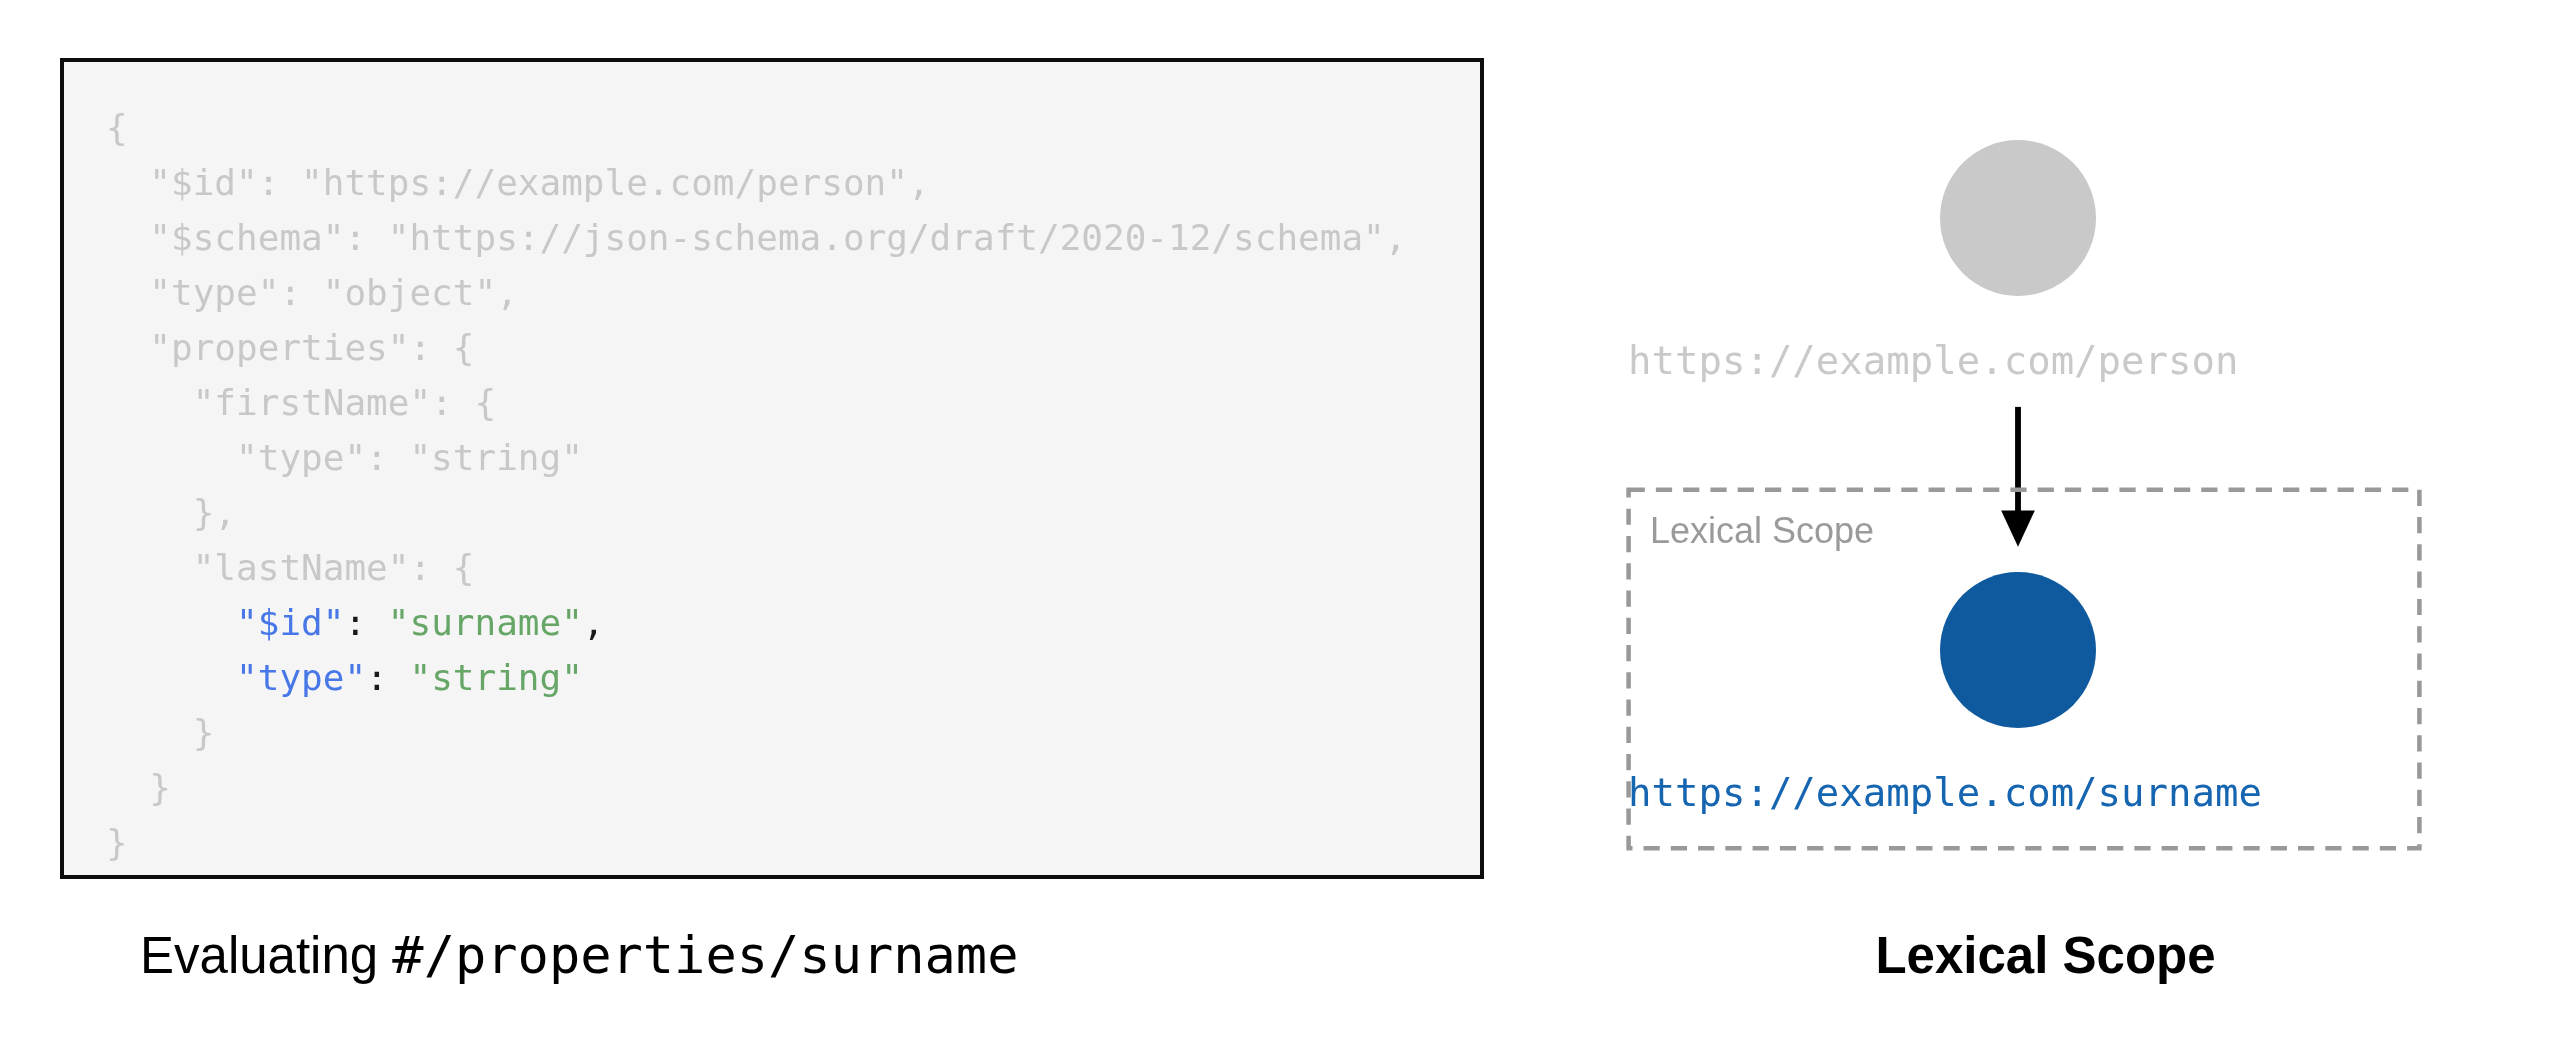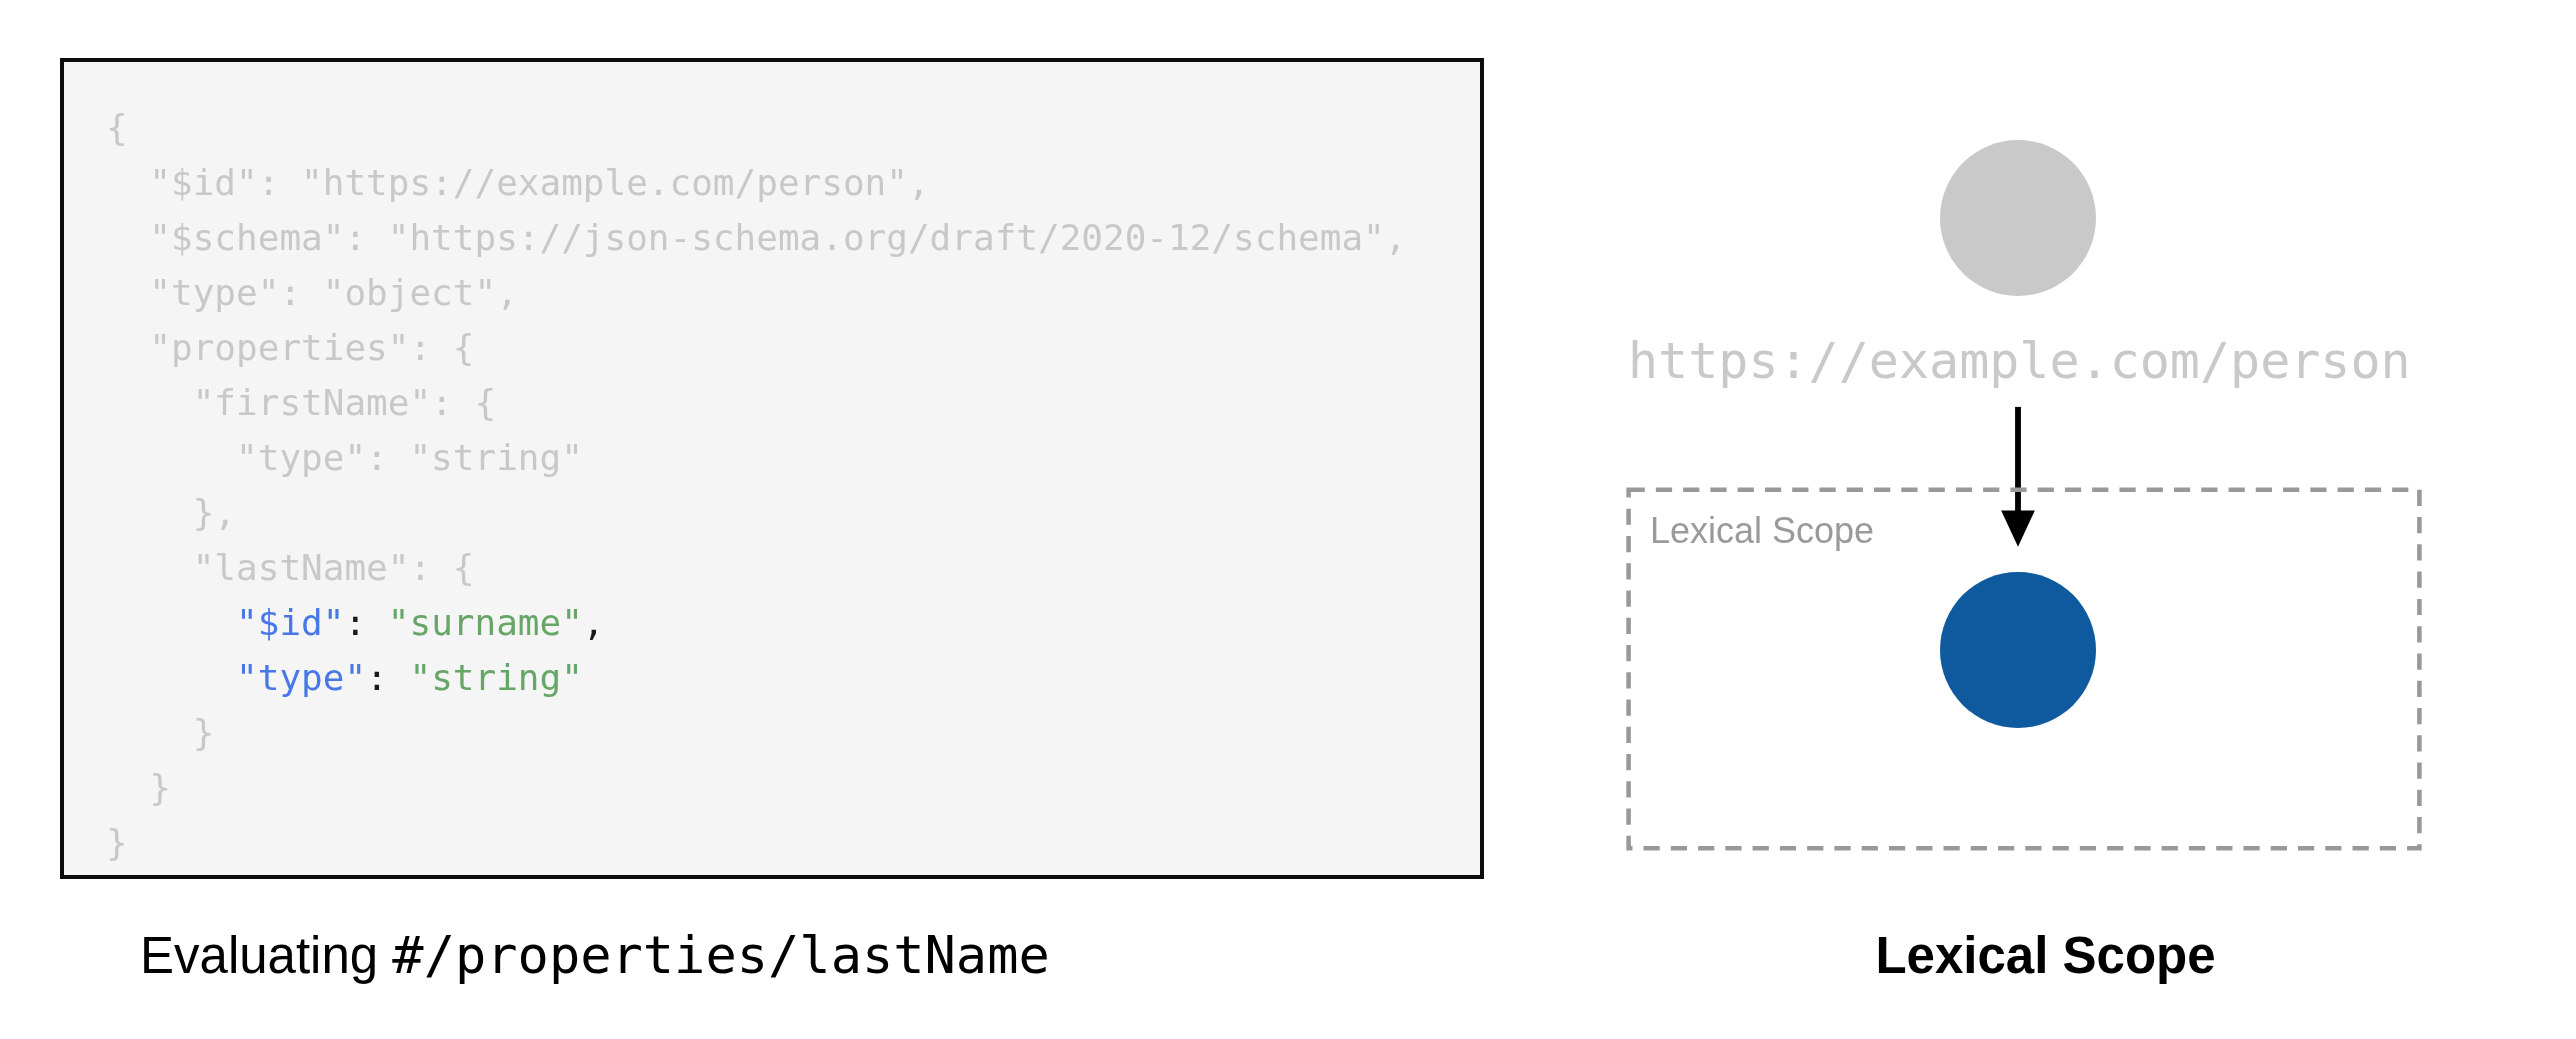--- a/index.html
+++ b/index.html
@@ -72,21 +72,21 @@
   }
   .node-person  { left: 1940px; top: 140px; background: var(--node-inactive, #c9c9c9); }
   .node-surname { left: 1940px; top: 572px; background: var(--node-active,  #0f5a9e); }
 
   .uri-label {
     position: absolute;
     left: 1628px;
     width: 779px;
     text-align: left;
     font-family: "DejaVu Sans Mono", monospace;
-    font-size: 50px;
+    font-size: 39px;
     line-height: 42px;
     white-space: nowrap;
   }
   .uri-person  { top: 340px;  color: var(--uri-inactive, #c9c9c9); }
   .uri-surname { top: 772px; color: var(--uri-active,  #1565b0); }
 
   .arrow-svg {
     position: absolute;
     left: 1992px;
     top: 403px;
@@ -110,37 +110,38 @@
 </head>
 <body>
 
 <div id="canvas">
 
   <div class="code-panel">
     <div class="code"><div class="code-line"><span class="seg-muted">{</span></div><div class="code-line"><span class="seg-muted">  "$id": "https://example.com/person",</span></div><div class="code-line"><span class="seg-muted">  "$schema": "https://json-schema.org/draft/2020-12/schema",</span></div><div class="code-line"><span class="seg-muted">  "type": "object",</span></div><div class="code-line"><span class="seg-muted">  "properties": {</span></div><div class="code-line"><span class="seg-muted">    "firstName": {</span></div><div class="code-line"><span class="seg-muted">      "type": "string"</span></div><div class="code-line"><span class="seg-muted">    },</span></div><div class="code-line"><span class="seg-muted">    "lastName": {</span></div><div class="code-line"><span class="seg-muted">      </span><span class="seg-key">"$id"</span><span class="seg-plain">: </span><span class="seg-string">"surname"</span><span class="seg-plain">,</span></div><div class="code-line"><span class="seg-muted">      </span><span class="seg-key">"type"</span><span class="seg-plain">: </span><span class="seg-string">"string"</span></div><div class="code-line"><span class="seg-muted">    }</span></div><div class="code-line"><span class="seg-muted">  }</span></div><div class="code-line"><span class="seg-muted">}</span></div></div>
   </div>
 
   <div class="caption caption-left">
-    <span class="caption-bold">Evaluating </span><span class="caption-mono">#/properties/lastName</span>
+    <span class="caption-bold">Evaluating </span><span class="caption-mono">#/properties/surname</span>
   </div>
 
   <div class="node node-person"></div>
 
   <div class="uri-label uri-person">https://example.com/person</div>
 
   <svg class="arrow-svg" width="52" height="149" viewBox="0 0 80 230">
     <line x1="40" y1="6" x2="40" y2="172" stroke="#000000" stroke-width="9"></line>
     <polygon points="14,166 66,166 40,222" fill="#000000"></polygon>
   </svg>
 
   <svg class="scope-box-svg" width="796" height="364" viewBox="0 0 1226 560">
     <rect x="4" y="4" width="1218" height="552" fill="none" stroke="#999999" stroke-width="7" stroke-dasharray="25 17"></rect>
   </svg>
 
   <div class="scope-label">Lexical Scope</div>
 
   <div class="node node-surname"></div>
 
+  <div class="uri-label uri-surname">https://example.com/surname</div>
 
   <div class="caption caption-right">Lexical Scope</div>
 
 </div>
 
 
 </body></html>

